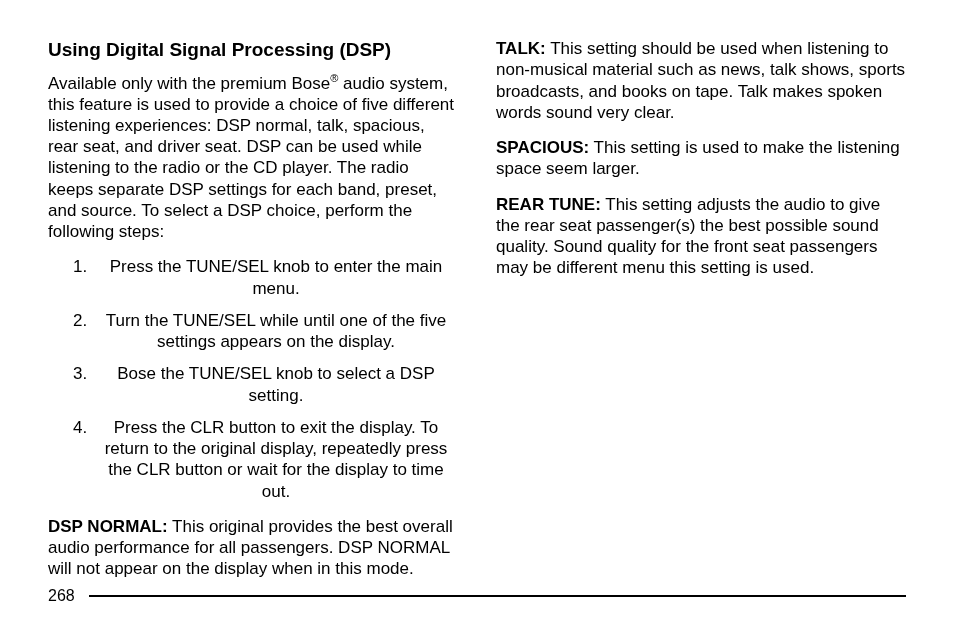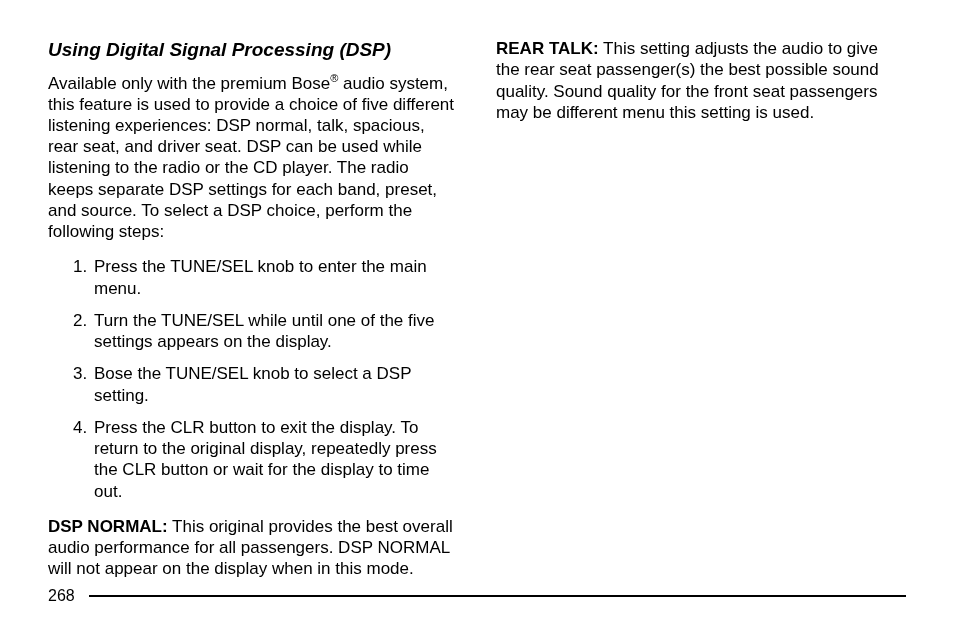--- a/index.html
+++ b/index.html
@@ -16,31 +16,31 @@
   }
   .cols {
     display: flex;
     gap: 38px;
   }
   .col { flex: 1; }
   h3 {
     font-size: 19px;
     font-weight: bold;
     margin-bottom: 10px;
-    font-style: italic;
   }
   p { margin-bottom: 14px; }
   ol {
     list-style: decimal;
     padding-left: 44px;
     margin-bottom: 14px;
   }
   ol li {
     margin-bottom: 11px;
     padding-left: 2px;
+    text-align: center;
   }
   .sup { font-size: 0.65em; vertical-align: super; }
   .label { font-weight: bold; }
   .footer {
     position: absolute;
     left: 48px;
     right: 48px;
     bottom: 30px;
     display: flex;
     align-items: center;
@@ -64,21 +64,27 @@
       <li>Bose the TUNE/SEL knob to select a DSP setting.</li>
       <li>Press the CLR button to exit the display. To return to the original display, repeatedly press the CLR button or wait for the display to time out.</li>
     </ol>
     <p>
       <span class="label">DSP NORMAL:</span><span>  This original provides the best overall audio performance for all passengers. DSP NORMAL will not appear on the display when in this mode.</span>
     </p>
   </div>
 
   <div class="col">
     <p>
-      <span class="label">REAR TALK:</span><span>  This setting adjusts the audio to give the rear seat passenger(s) the best possible sound quality. Sound quality for the front seat passengers may be different menu this setting is used.</span>
+      <span class="label">TALK:</span><span>  This setting should be used when listening to non-musical material such as news, talk shows, sports broadcasts, and books on tape. Talk makes spoken words sound very clear.</span>
+    </p>
+    <p>
+      <span class="label">SPACIOUS:</span><span>  This setting is used to make the listening space seem larger.</span>
+    </p>
+    <p>
+      <span class="label">REAR TUNE:</span><span>  This setting adjusts the audio to give the rear seat passenger(s) the best possible sound quality. Sound quality for the front seat passengers may be different menu this setting is used.</span>
     </p>
   </div>
 </div>
 
 <div class="footer">
   <span class="pagenum">268</span>
   <div class="rule"></div>
 </div>
 
 </body></html>

